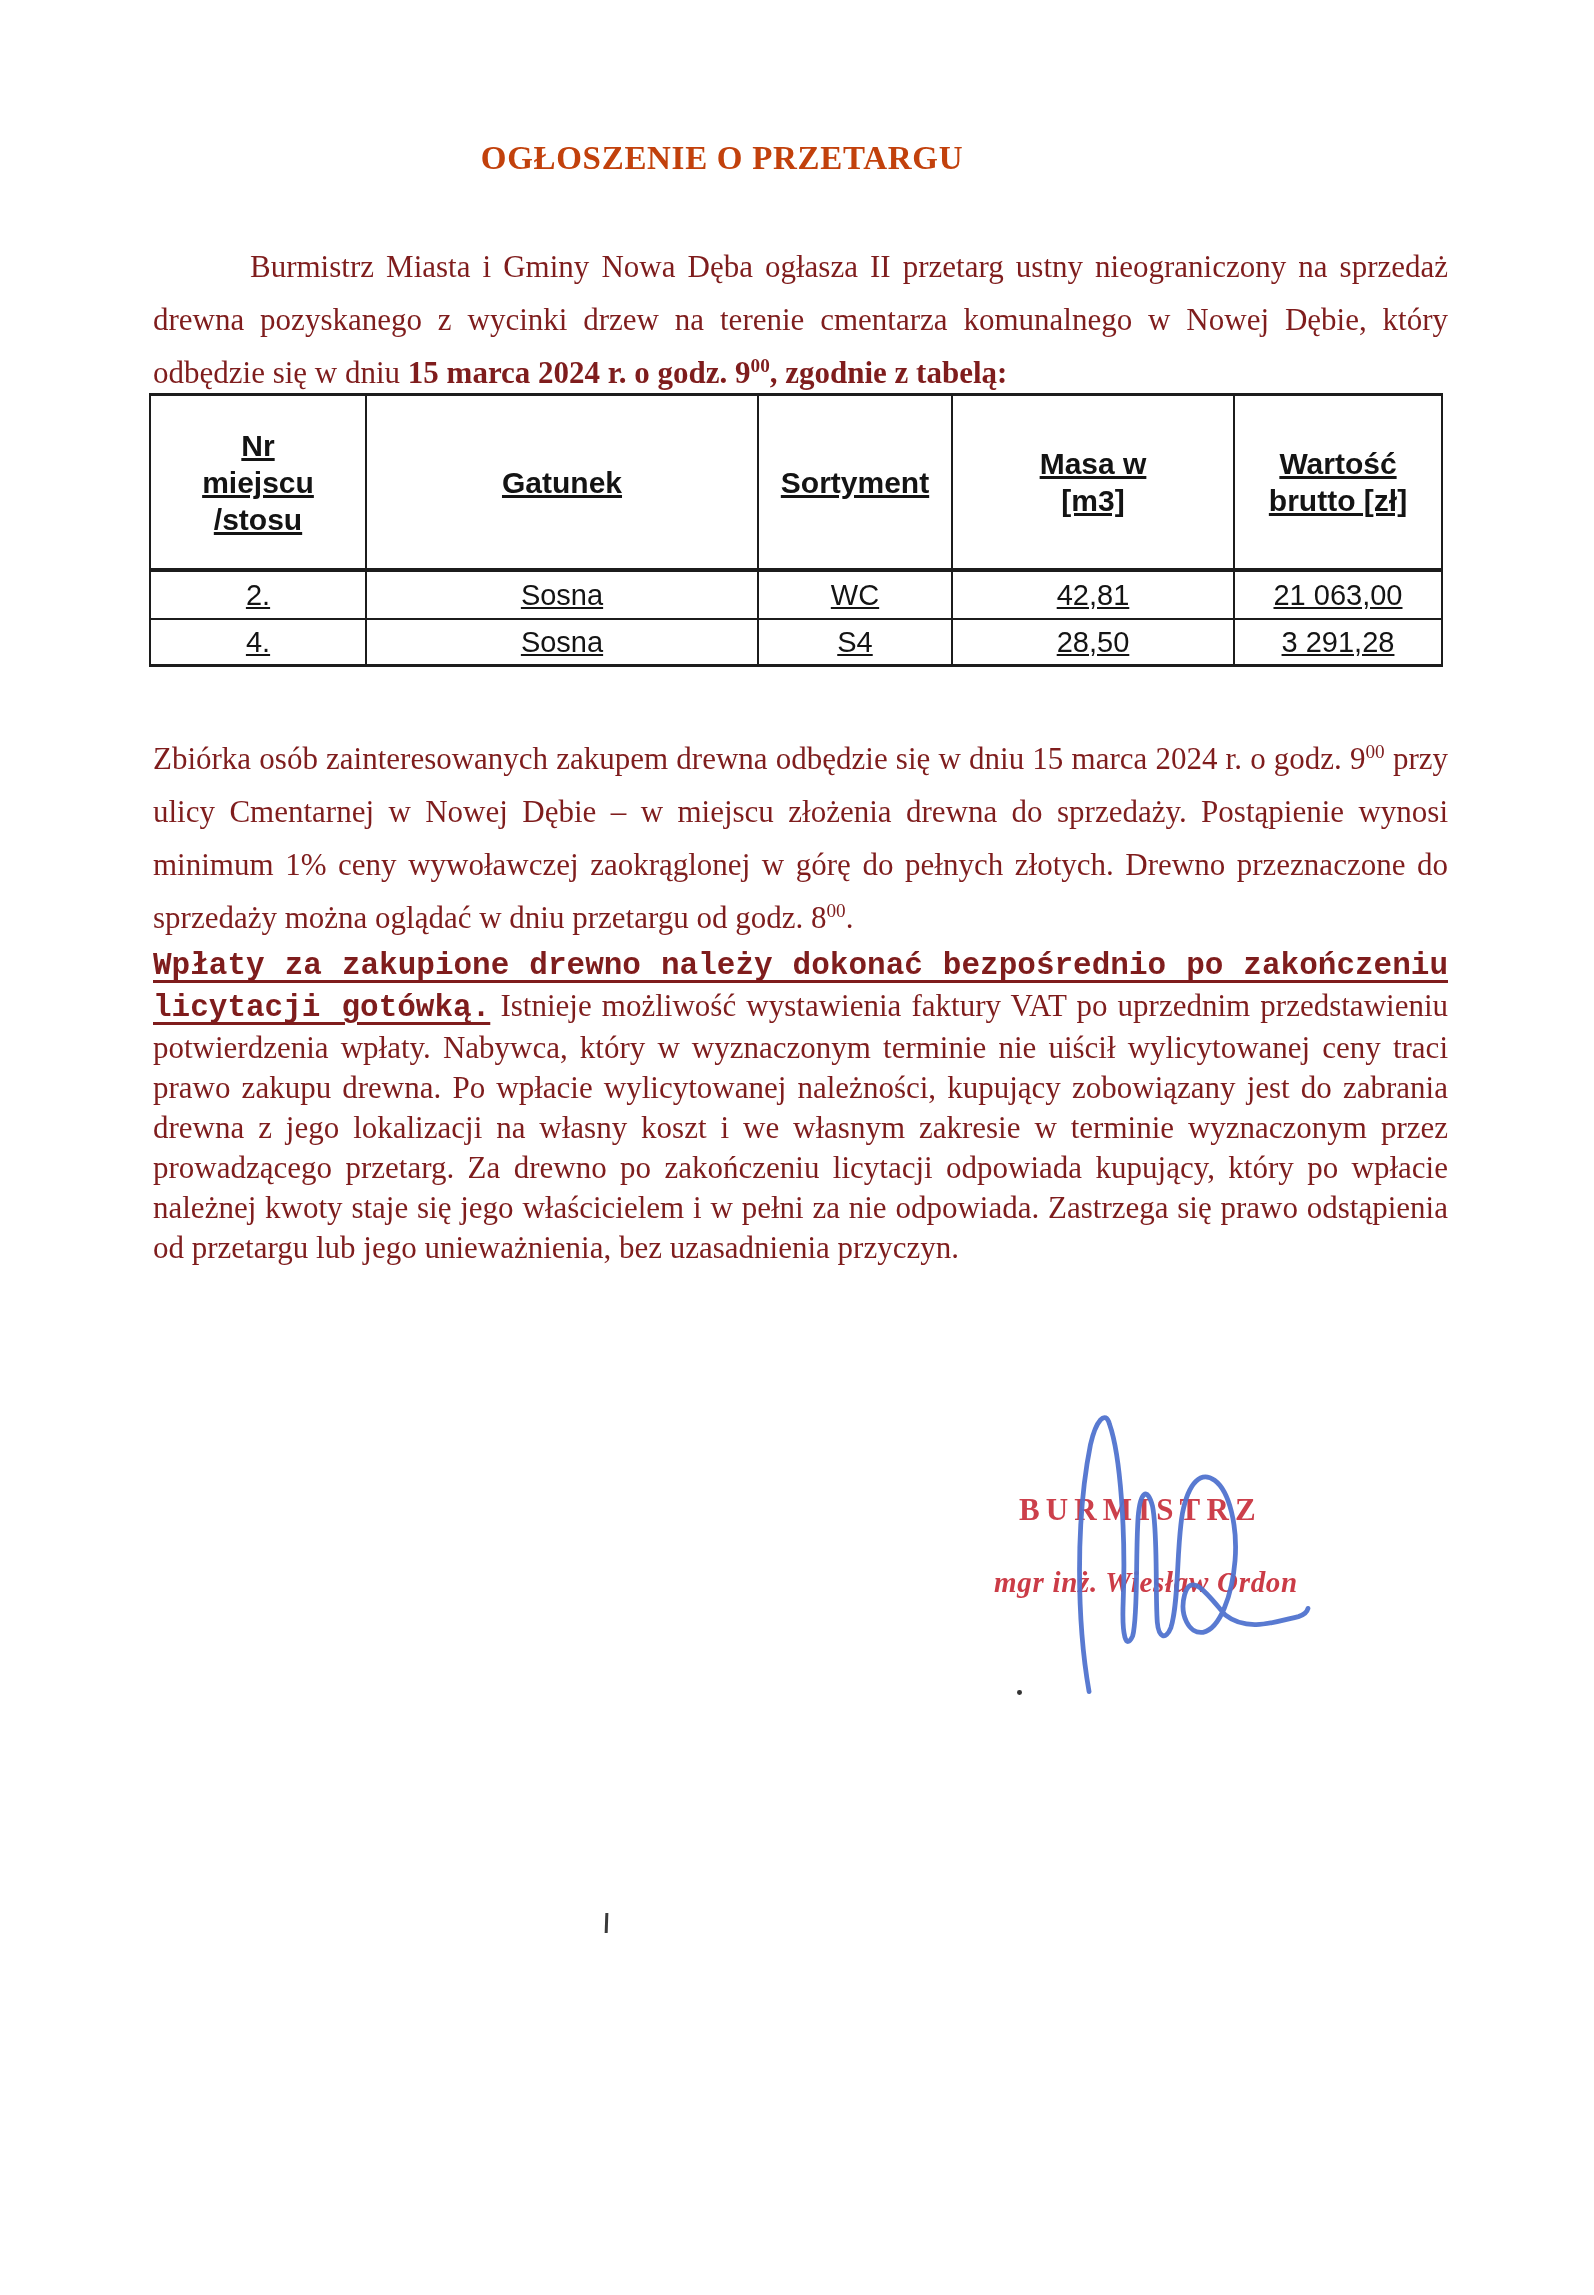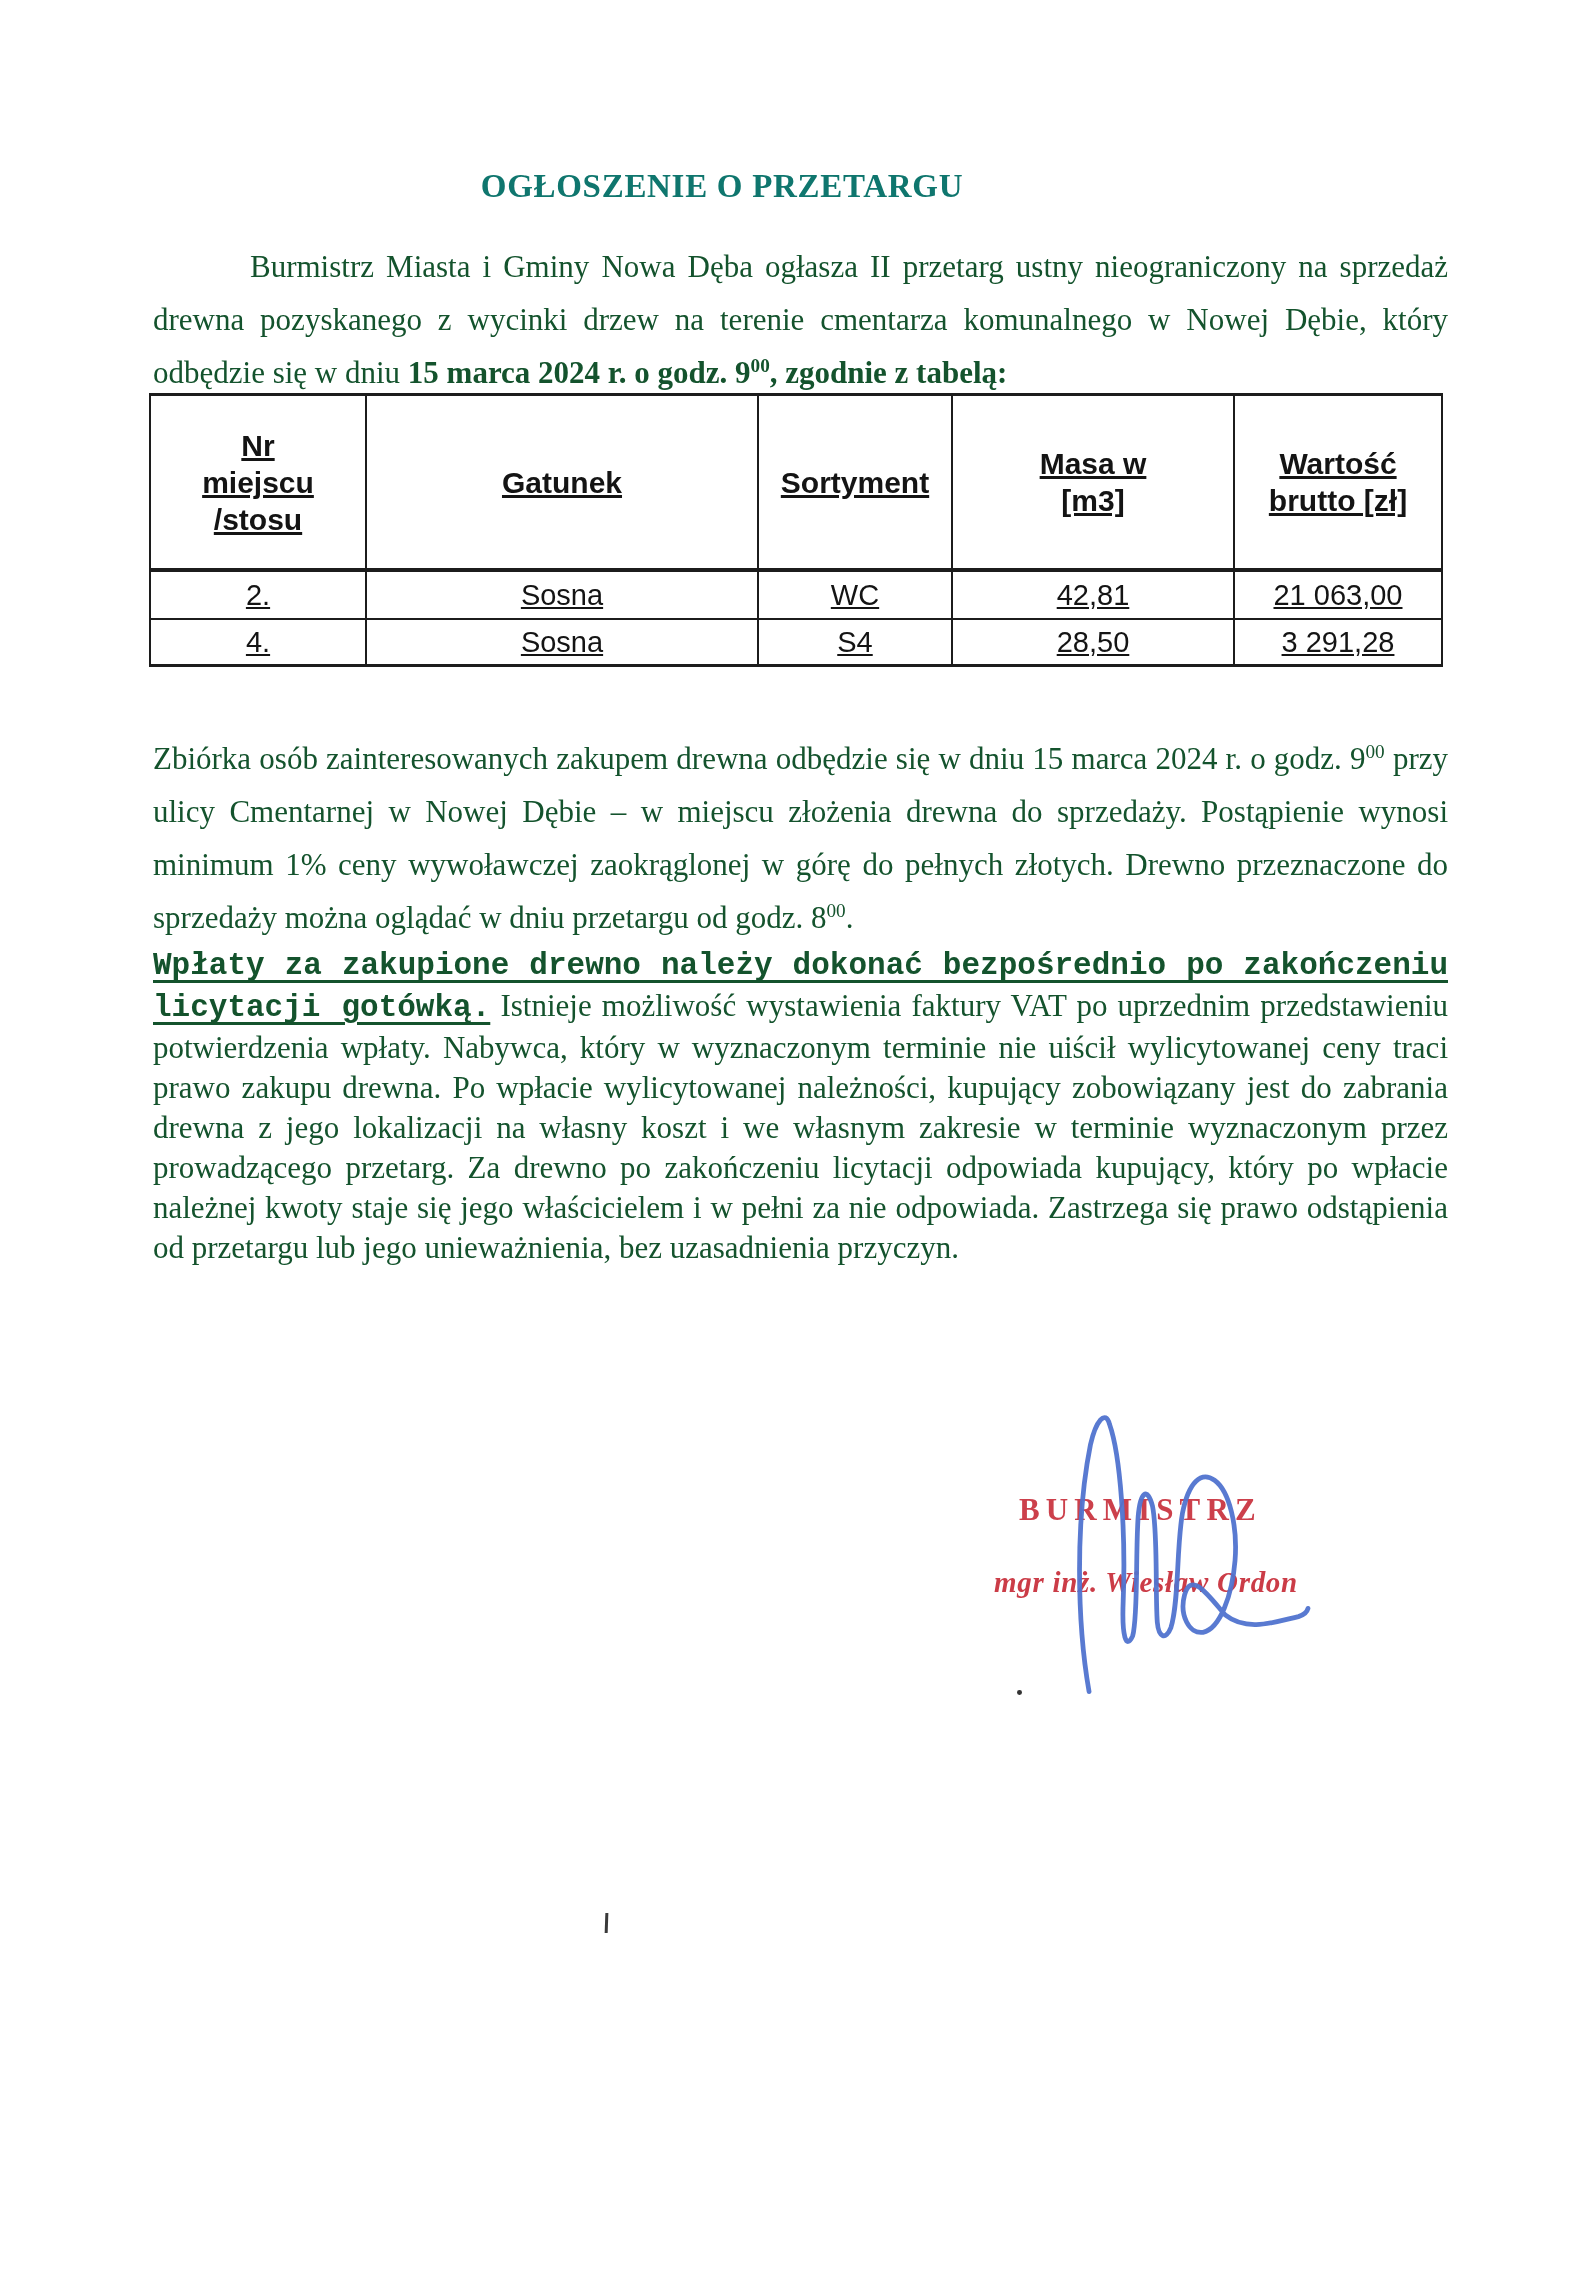--- a/index.html
+++ b/index.html
@@ -1,20 +1,20 @@
 <!DOCTYPE html>
 <html style="font-size:11px"><head>
 <meta charset="utf-8">
 <style>
   html,body{margin:0;padding:0;background:#ffffff;}
   .page{position:relative;width:1594px;height:2295px;background:#ffffff;overflow:hidden;
         font-family:"Liberation Serif","DejaVu Serif",serif;color:#1b1b1b;}
-  .title{position:absolute;top:168px;left:0;width:1444px;margin:0;text-align:center;
-         font-size:33px;font-weight:700;letter-spacing:0.7px;color:#0f766e;}
-  .para{position:absolute;left:153px;width:1295px;margin:0;font-size:31px;text-align:justify;color:#14532d;}
+  .title{position:absolute;top:140px;left:0;width:1444px;margin:0;text-align:center;
+         font-size:33px;font-weight:700;letter-spacing:0.7px;color:#c2410c;}
+  .para{position:absolute;left:153px;width:1295px;margin:0;font-size:31px;text-align:justify;color:#7f1d1d;}
   .p1{top:240px;line-height:53px;text-indent:97px;}
   .p2{top:732px;line-height:53px;}
   .p3{top:944px;line-height:40px;}
   .p4{top:1316px;line-height:44px;text-indent:9.5px;}
   .sup{font-size:62%;vertical-align:super;line-height:0;}
   .bu{font-weight:700;text-decoration:underline;text-decoration-thickness:2.7px;text-underline-offset:6.1px;font-family:Liberation Mono, monospace;}
   
   .auction-table{position:absolute;top:393px;left:149px;width:1293px;border-collapse:collapse;table-layout:fixed;
                  font-family:"Liberation Sans","DejaVu Sans",sans-serif;color:#141414;text-decoration:underline;}
   .auction-table th,.auction-table td{border-left:2px solid #1c1c1c;border-right:2px solid #1c1c1c;

